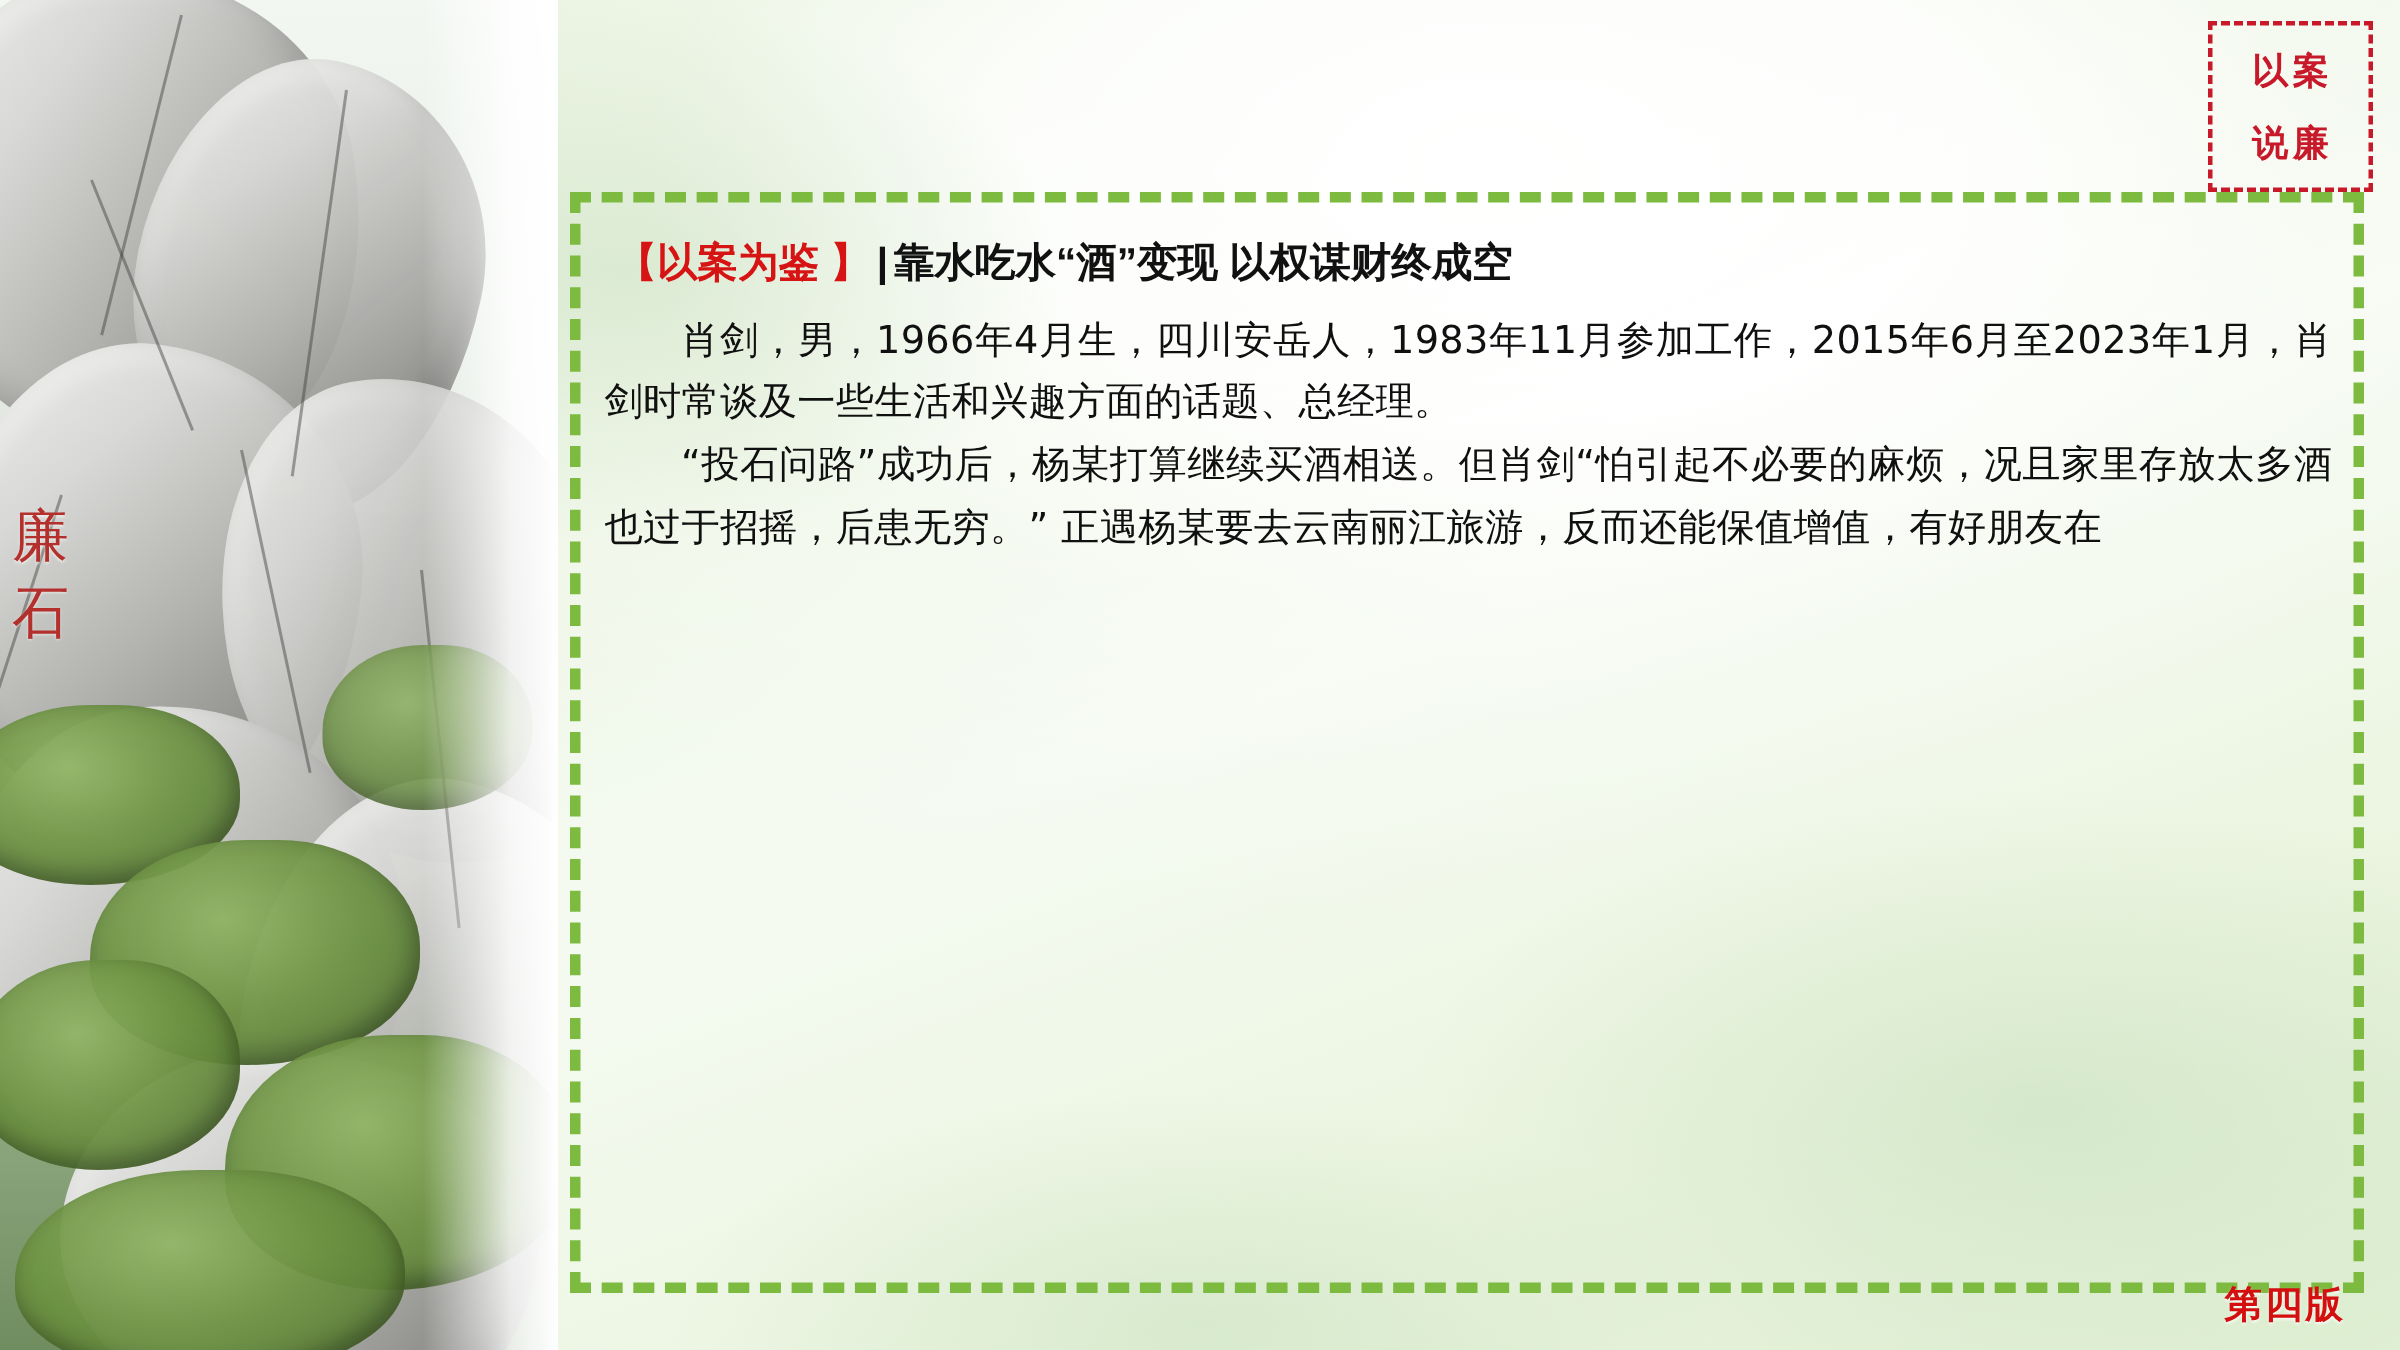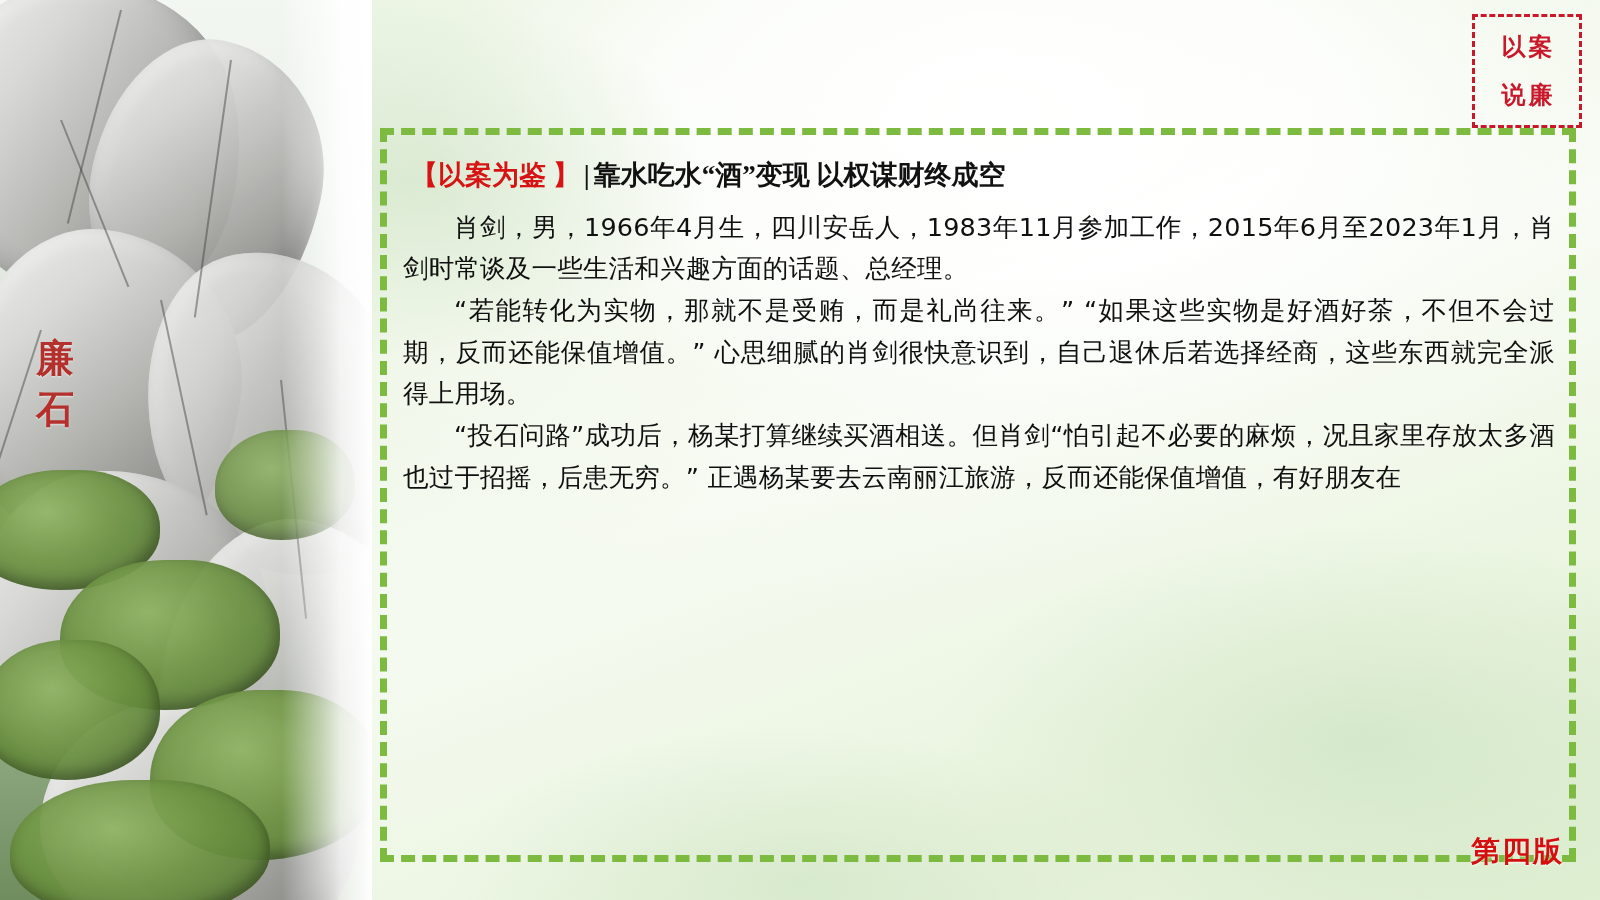--- a/index.html
+++ b/index.html
@@ -78,27 +78,27 @@
   .m3 { left: -20px; top: 640px; width: 180px; height: 140px; }
   .m4 { left: 150px; top: 690px; width: 230px; height: 170px; }
   .m5 { left: 10px;  top: 780px; width: 260px; height: 140px; }
   .m6 { left: 215px; top: 430px; width: 140px; height: 110px; opacity: .8; }
   .photo-fade {
     position: absolute; right: 0; top: 0; width: 90px; height: 900px;
     background: linear-gradient(90deg, rgba(255,255,255,0) 0%, rgba(255,255,255,0.85) 65%, #ffffff 100%);
   }
   .stone-label {
     position: absolute;
-    left: 36px;
+    left: 8px;
     top: 332px;
     width: 64px;
     color: #b4302c;
     font-family: "DejaVu Serif", serif;
     font-size: 38px;
-    font-weight: 700;
+    font-weight: 400;
     line-height: 1.35;
     letter-spacing: 2px;
     text-shadow: 0 1px 2px rgba(255,255,255,0.6);
   }
 
   
   .masthead {
     position: absolute;
     left: 560px;
     top: 22px;
@@ -150,21 +150,21 @@
   }
   .article-inner {
     position: absolute;
     left: 16px;
     top: 14px;
     right: 14px;
     bottom: 10px;
     overflow: hidden;
   }
   .headline {
-    font-family: Liberation Serif, serif;
+    font-family: Liberation Sans, sans-serif;
     font-size: 27px;
     font-weight: 700;
     color: #d61414;
     line-height: 1.25;
     margin: 10px 0 14px 8px;
     white-space: nowrap;
   }
   .headline .sep {
     color: #111111;
     padding: 0 4px;
@@ -181,25 +181,25 @@
     text-indent: 2em;
     letter-spacing: 0.2px;
     text-align: justify;
     text-justify: inter-ideograph;
   }
 
   
   .page-badge {
     position: absolute;
     right: 36px;
-    bottom: 28px;
+    bottom: 14px;
     color: #d40f0f;
     font-family: "DejaVu Serif", serif;
     font-weight: 700;
-    font-size: 29px;
+    font-size: 25px;
     letter-spacing: 2px;
     text-shadow: 0 1px 2px rgba(255,255,255,0.8);
     text-align: center;
   }
 </style>
 </head>
 <body>
 
 <div class="page">
 
@@ -239,21 +239,20 @@
     <span>说廉</span>
   </div>
 
   <div class="article-frame">
     <div class="article-inner">
       <div class="headline">
         <span>【以案为鉴 】</span><span class="sep">|</span><span class="sub">靠水吃水“酒”变现 以权谋财终成空</span>
       </div>
       <div class="body-text">
         <p>肖剑，男，1966年4月生，四川安岳人，1983年11月参加工作，2015年6月至2023年1月，肖剑时常谈及一些生活和兴趣方面的话题、总经理。</p>
-        <p>“若能转化为实物，那就不是受贿，而是礼尚往来。” “如果这些实物是好酒好茶，不但不会过期，反而还能保值增值。” 心思细腻的肖剑很快意识到，自己退休后若选择经商，这些东西就完全派得上用场。</p>
         <p>“投石问路”成功后，杨某打算继续买酒相送。但肖剑“怕引起不必要的麻烦，况且家里存放太多酒也过于招摇，后患无穷。” 正遇杨某要去云南丽江旅游，反而还能保值增值，有好朋友在</p>
       </div>
     </div>
   </div>
 
   <div class="page-badge">第四版</div>
 
 </div>
 
 </body></html>

